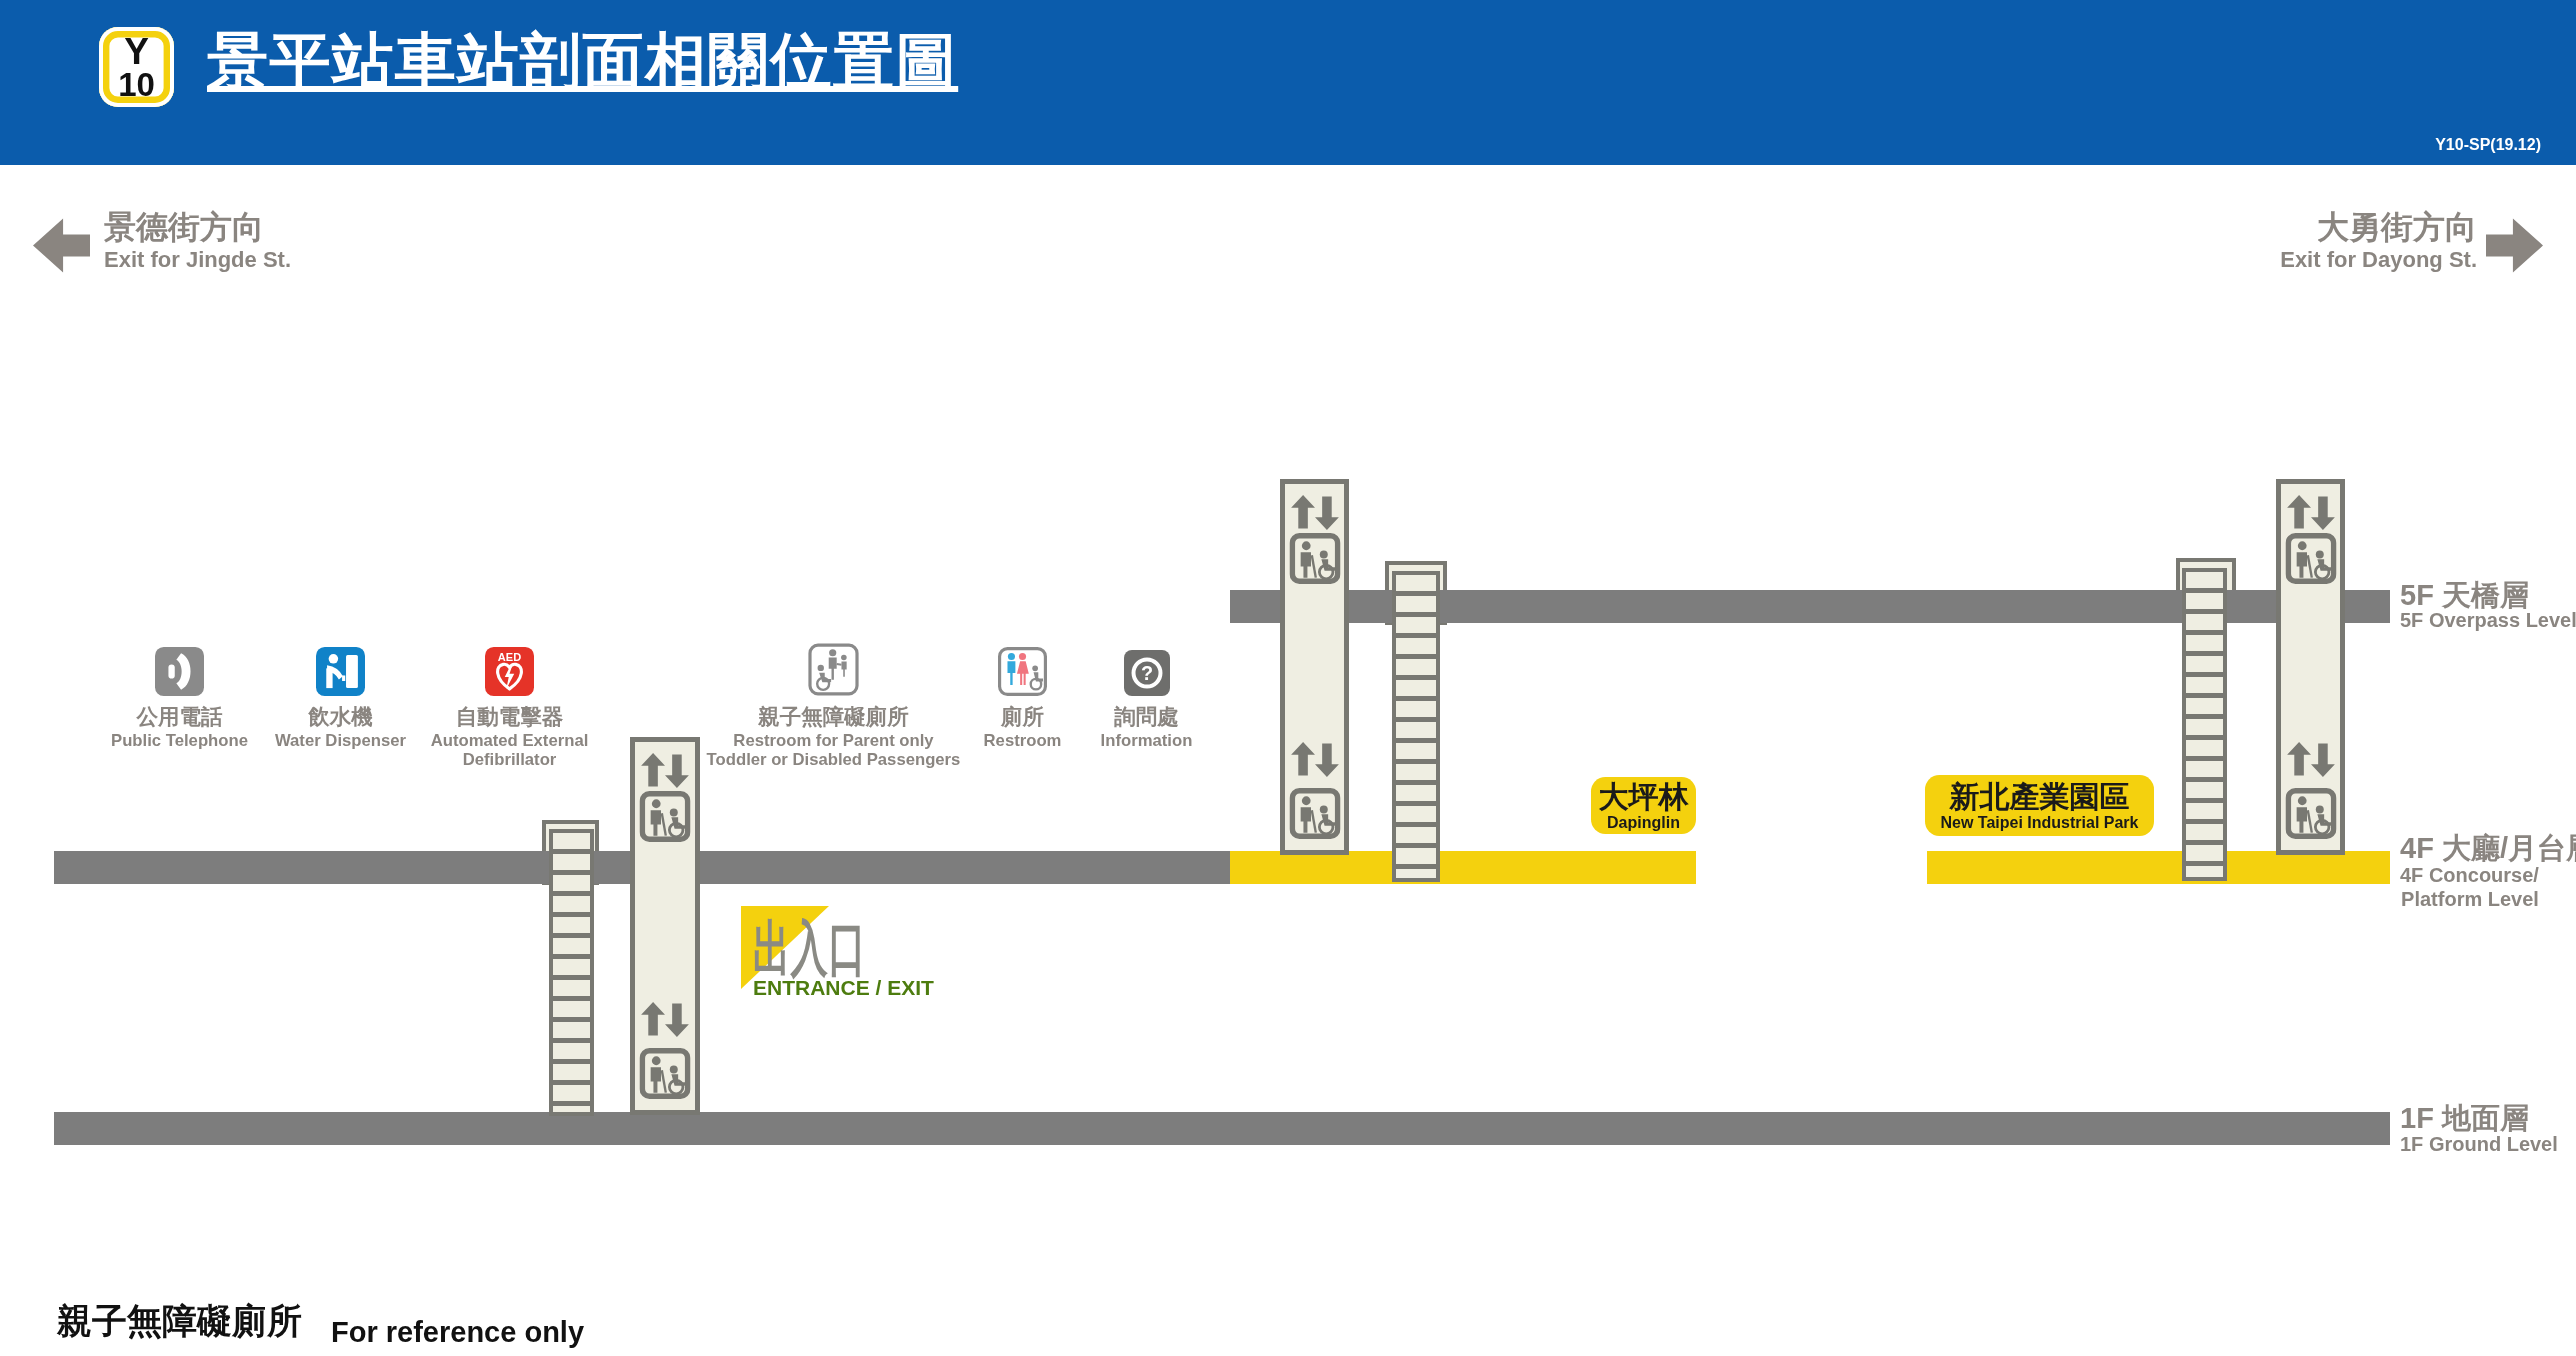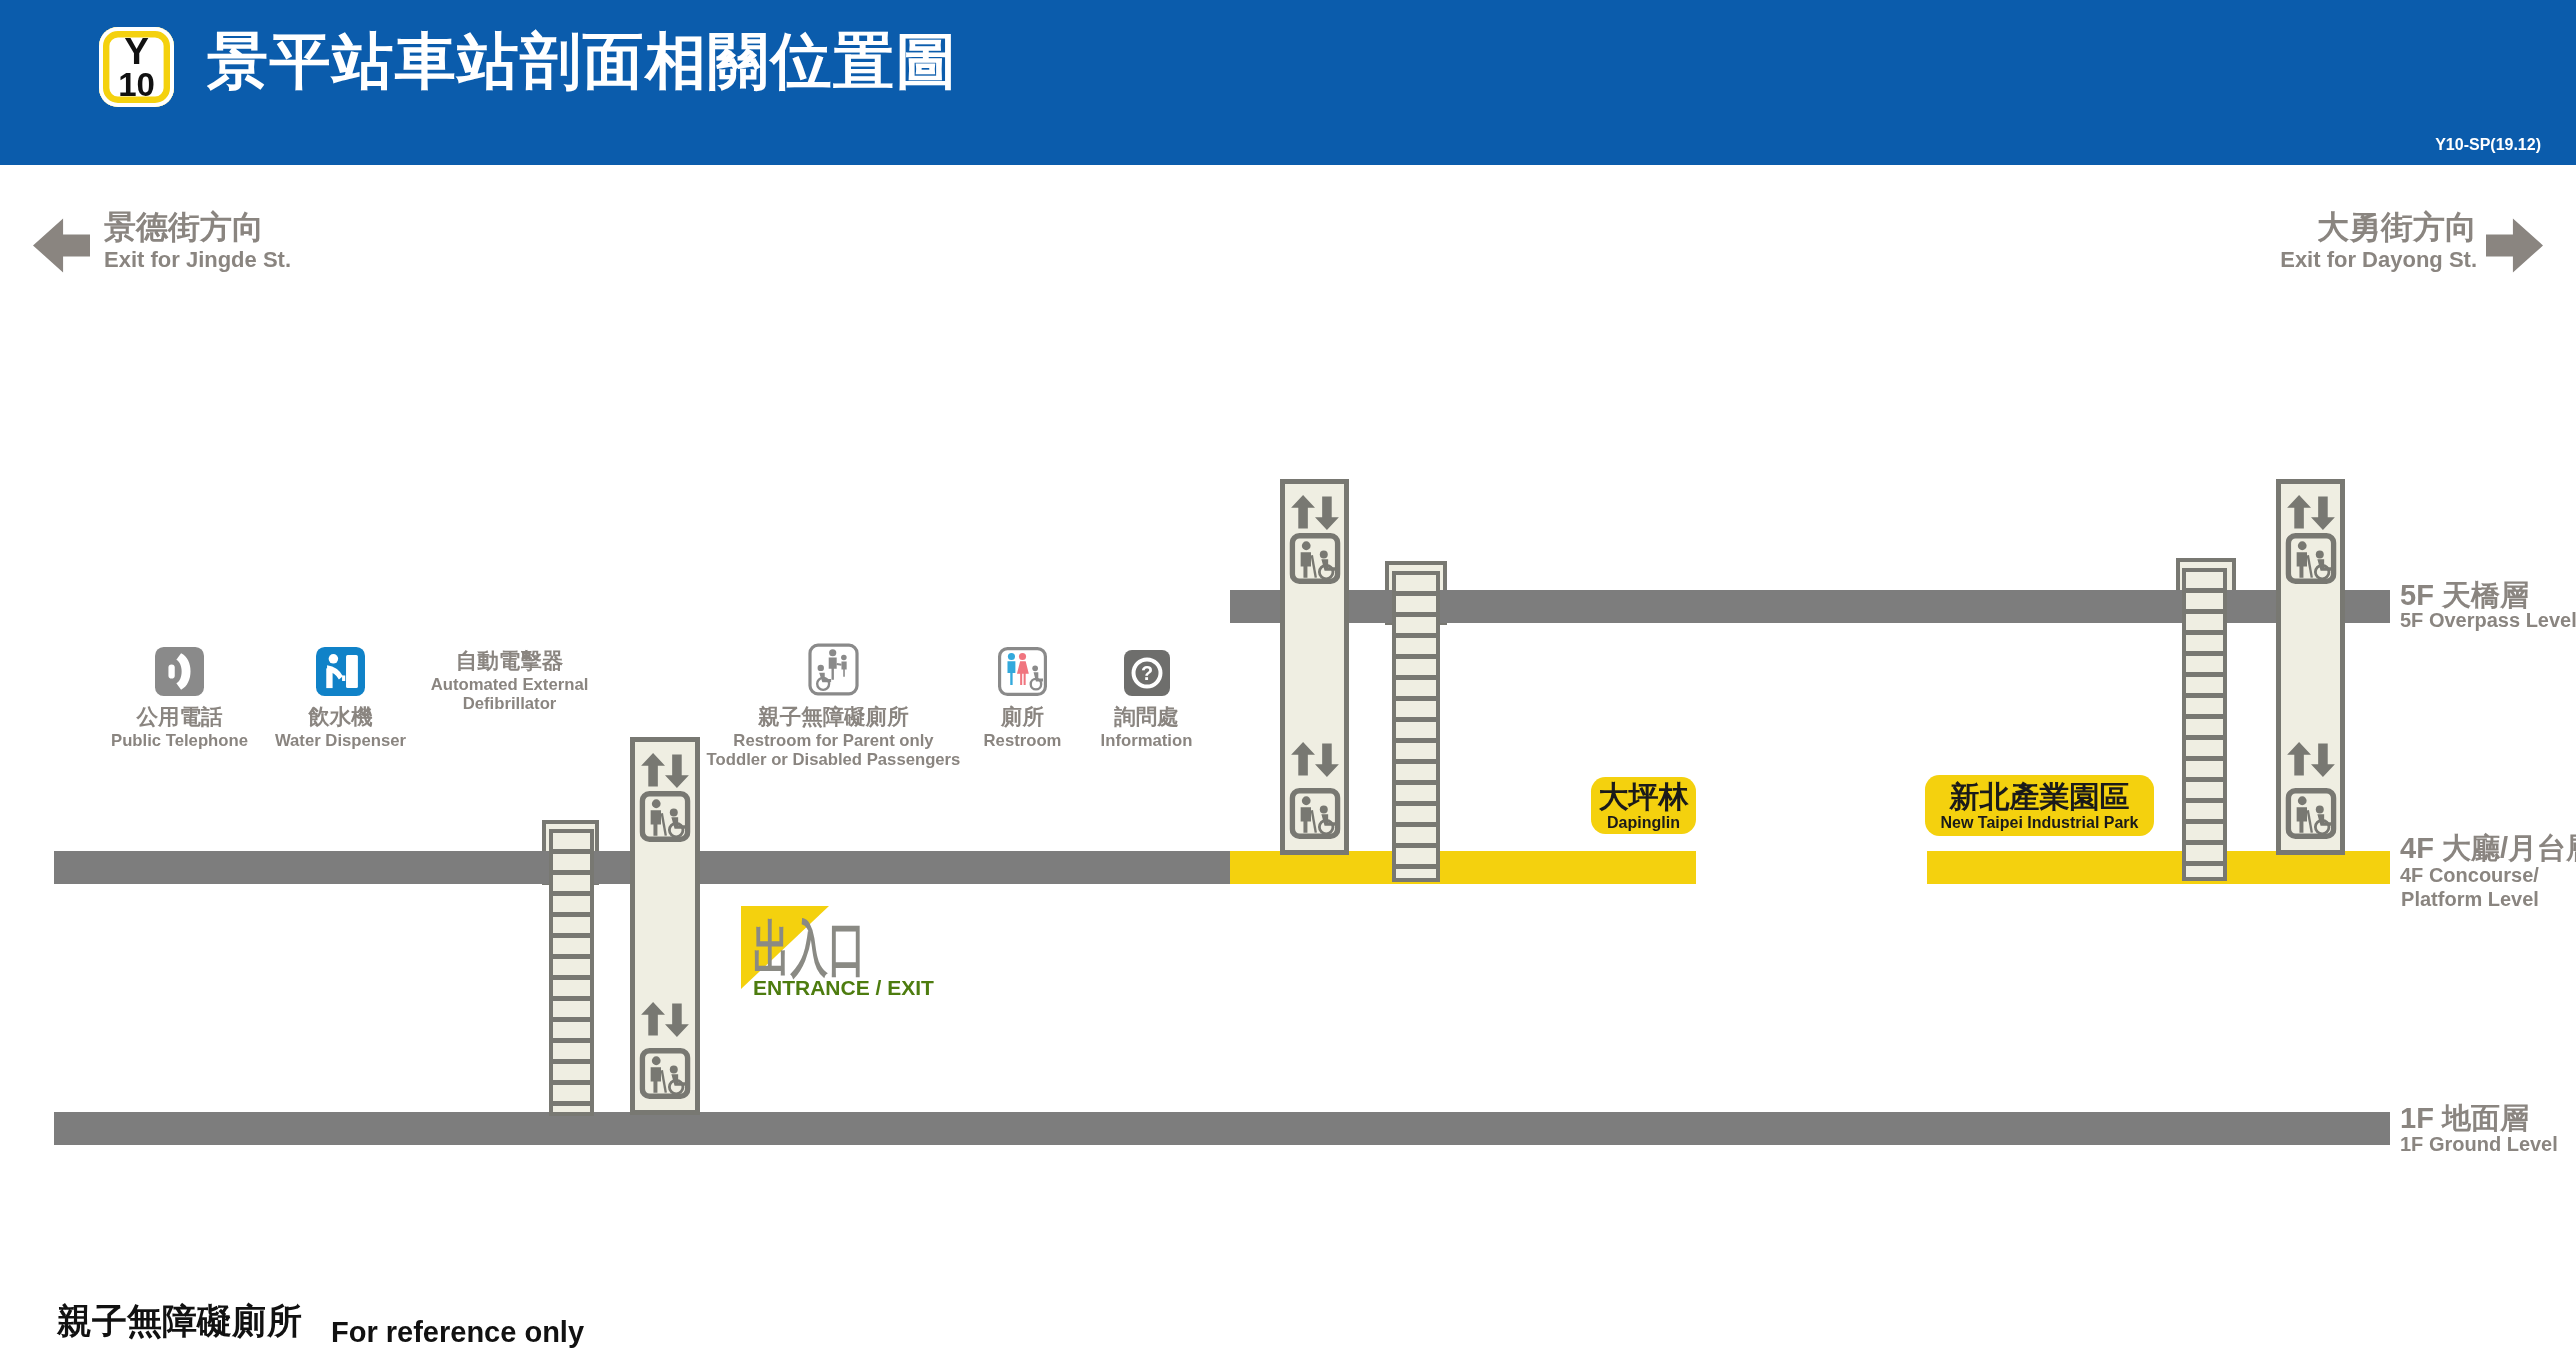--- a/index.html
+++ b/index.html
@@ -9,21 +9,21 @@
   }
   .abs{position:absolute;}
 
   
   .header{left:0;top:0;width:2576px;height:165px;background:#0B5CAC;}
   .badge{left:99px;top:27px;width:75px;height:80px;background:#fff;border-radius:19px;
          box-shadow:inset 0 0 0 4px #fff, inset 0 0 0 10.4px #F4D10E;
          display:flex;flex-direction:column;align-items:center;justify-content:center;color:#111;}
   .badge .y{font-size:37px;font-weight:bold;line-height:35px;}
   .badge .n{font-size:33px;font-weight:bold;line-height:32px;}
-  .title-zh{left:207px;top:21px;font-size:61px;font-weight:bold;color:#fff;letter-spacing:1.6px;}
+  .title-zh{left:207px;top:21px;font-size:61px;font-weight:bold;color:#fff;letter-spacing:1.6px;text-decoration:underline;}
   .title-en{left:209px;top:105px;font-size:33px;font-weight:bold;color:#fff;}
   .doc-code{right:35px;top:136px;font-size:16px;font-weight:bold;color:#fff;}
 
   
   .gray{color:#8A8580;}
   .dir-zh{font-size:32px;font-weight:bold;}
   .dir-en{font-size:22px;font-weight:bold;}
   .dir-left-zh{left:104px;top:206px;}
   .dir-left-en{left:104px;top:247px;}
   .dir-right-zh{right:99px;top:206px;text-align:right;}
@@ -247,20 +247,28 @@
         <path d="M14 23 q14 2 20 14 l-5 4 q-5 -9 -15 -10 z" fill="#fff"></path>
         <rect x="13" y="27" width="8" height="25" fill="#fff"></rect>
         <rect x="33" y="36" width="4" height="7" fill="#fff"></rect>
       </svg>
   </div>
   <div class="fac-zh">飲水機</div>
   <div class="fac-en">Water Dispenser</div>
 </div>
 
 <div class="facility" style="left:509px;">
+  <div class="fac-icon">
+    <svg width="49" height="49" viewBox="0 0 62 62">
+        <rect width="62" height="62" rx="11" fill="#E53328"></rect>
+        <text x="31" y="18" font-size="14" font-weight="bold" fill="#fff" text-anchor="middle" font-family="Liberation Sans,sans-serif">AED</text>
+        <path d="M31 53 C 12 40 13 24 23 22 C 28 21 31 26 31 26 C 31 26 34 21 39 22 C 49 24 50 40 31 53 Z" fill="none" stroke="#fff" stroke-width="4"></path>
+        <polygon points="33,22 25,38 30,38 27,53 37,34 31,34 35,22" fill="#fff"></polygon>
+      </svg>
+  </div>
   <div class="fac-zh">自動電擊器</div>
   <div class="fac-en">
     <div>Automated External</div>
     <div>Defibrillator</div>
   </div>
 </div>
 
 <div class="facility" style="left:833px;">
   <div class="fac-icon">
     <svg width="51" height="53" viewBox="0 0 64 66">

